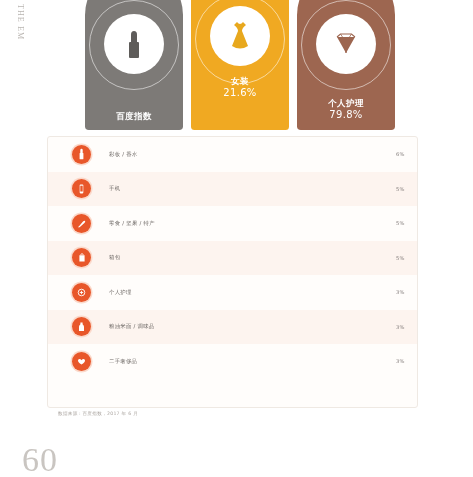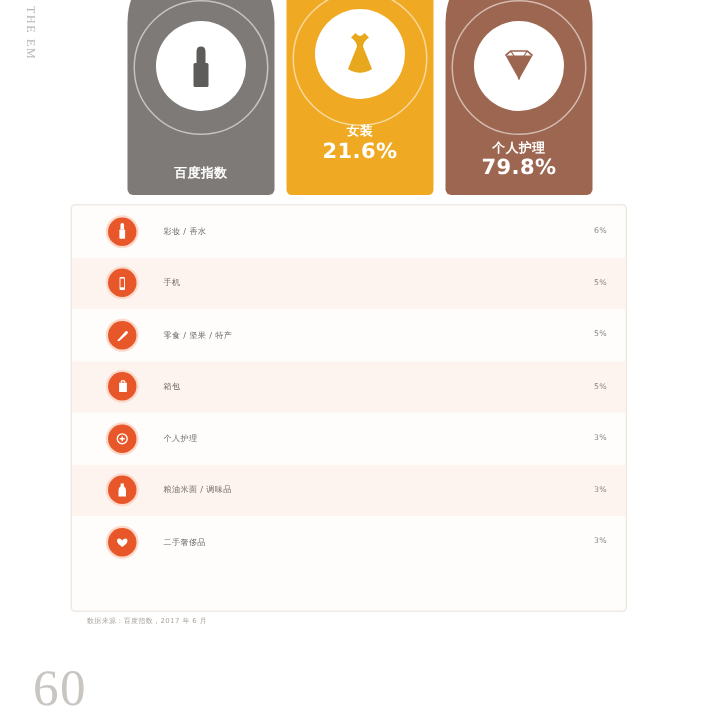--- a/index.html
+++ b/index.html
@@ -62,22 +62,22 @@
   .pillar.p-mid .disc { margin-top:54px; background:#fff; }
 
   .pillar-text {
     position:absolute;
     bottom:9px; left:0; right:0;
     text-align:center;
     color:#fff;
     line-height:1.22;
   }
   .pillar-name { font-size:8.5px; font-weight:bold; letter-spacing:.4px; }
-  .pillar-pct  { font-size:14px;  font-weight:bold; letter-spacing:.3px; }
-  .pillar.p-mid .pillar-text { bottom:20px; }
+  .pillar-pct  { font-size:10px;  font-weight:normal; letter-spacing:.3px; }
+  .pillar.p-mid .pillar-text { bottom:31px; }
 
   
   #card {
     position:absolute;
     left:47px; top:136px;
     width:371px; height:272px;
     background:#fffdfb;
     border:1px solid #efe9e3;
     border-radius:3px;
     overflow:hidden;

